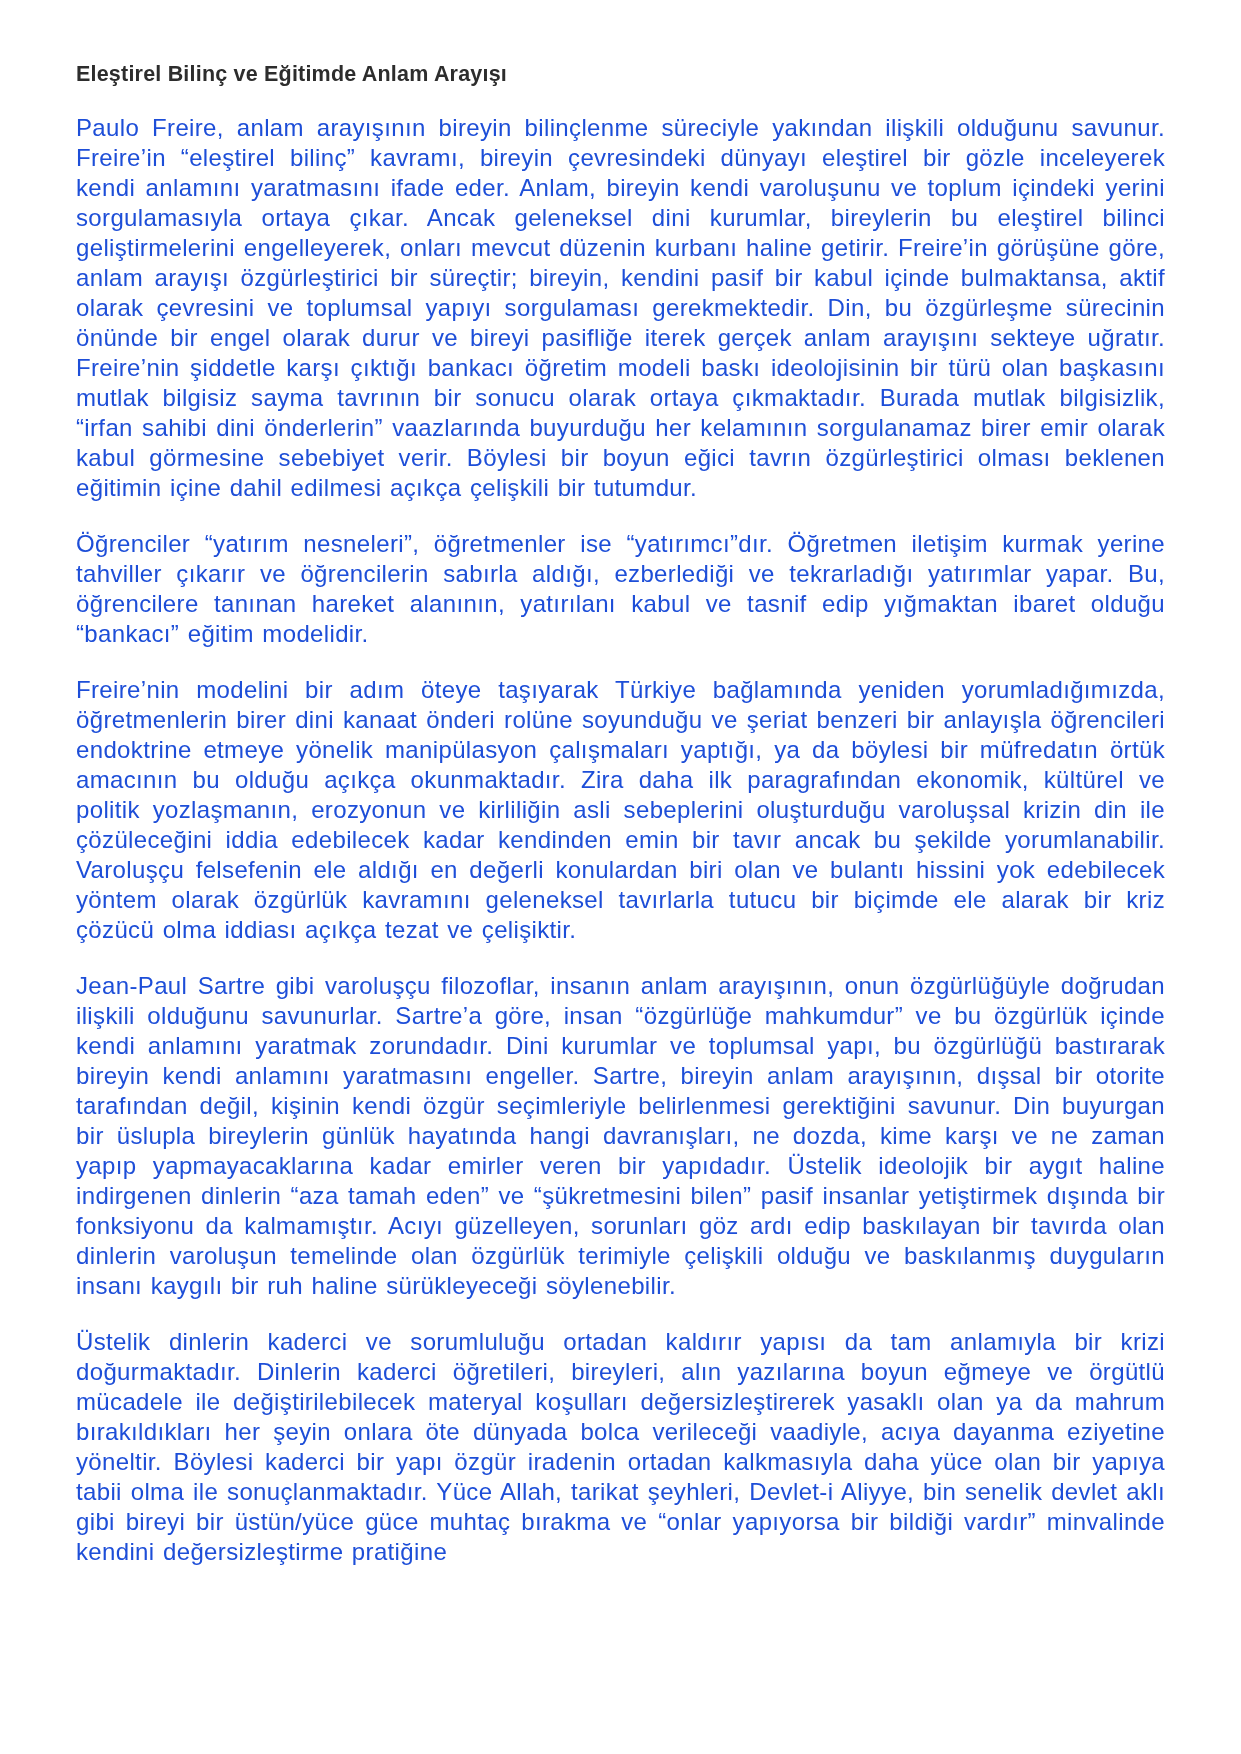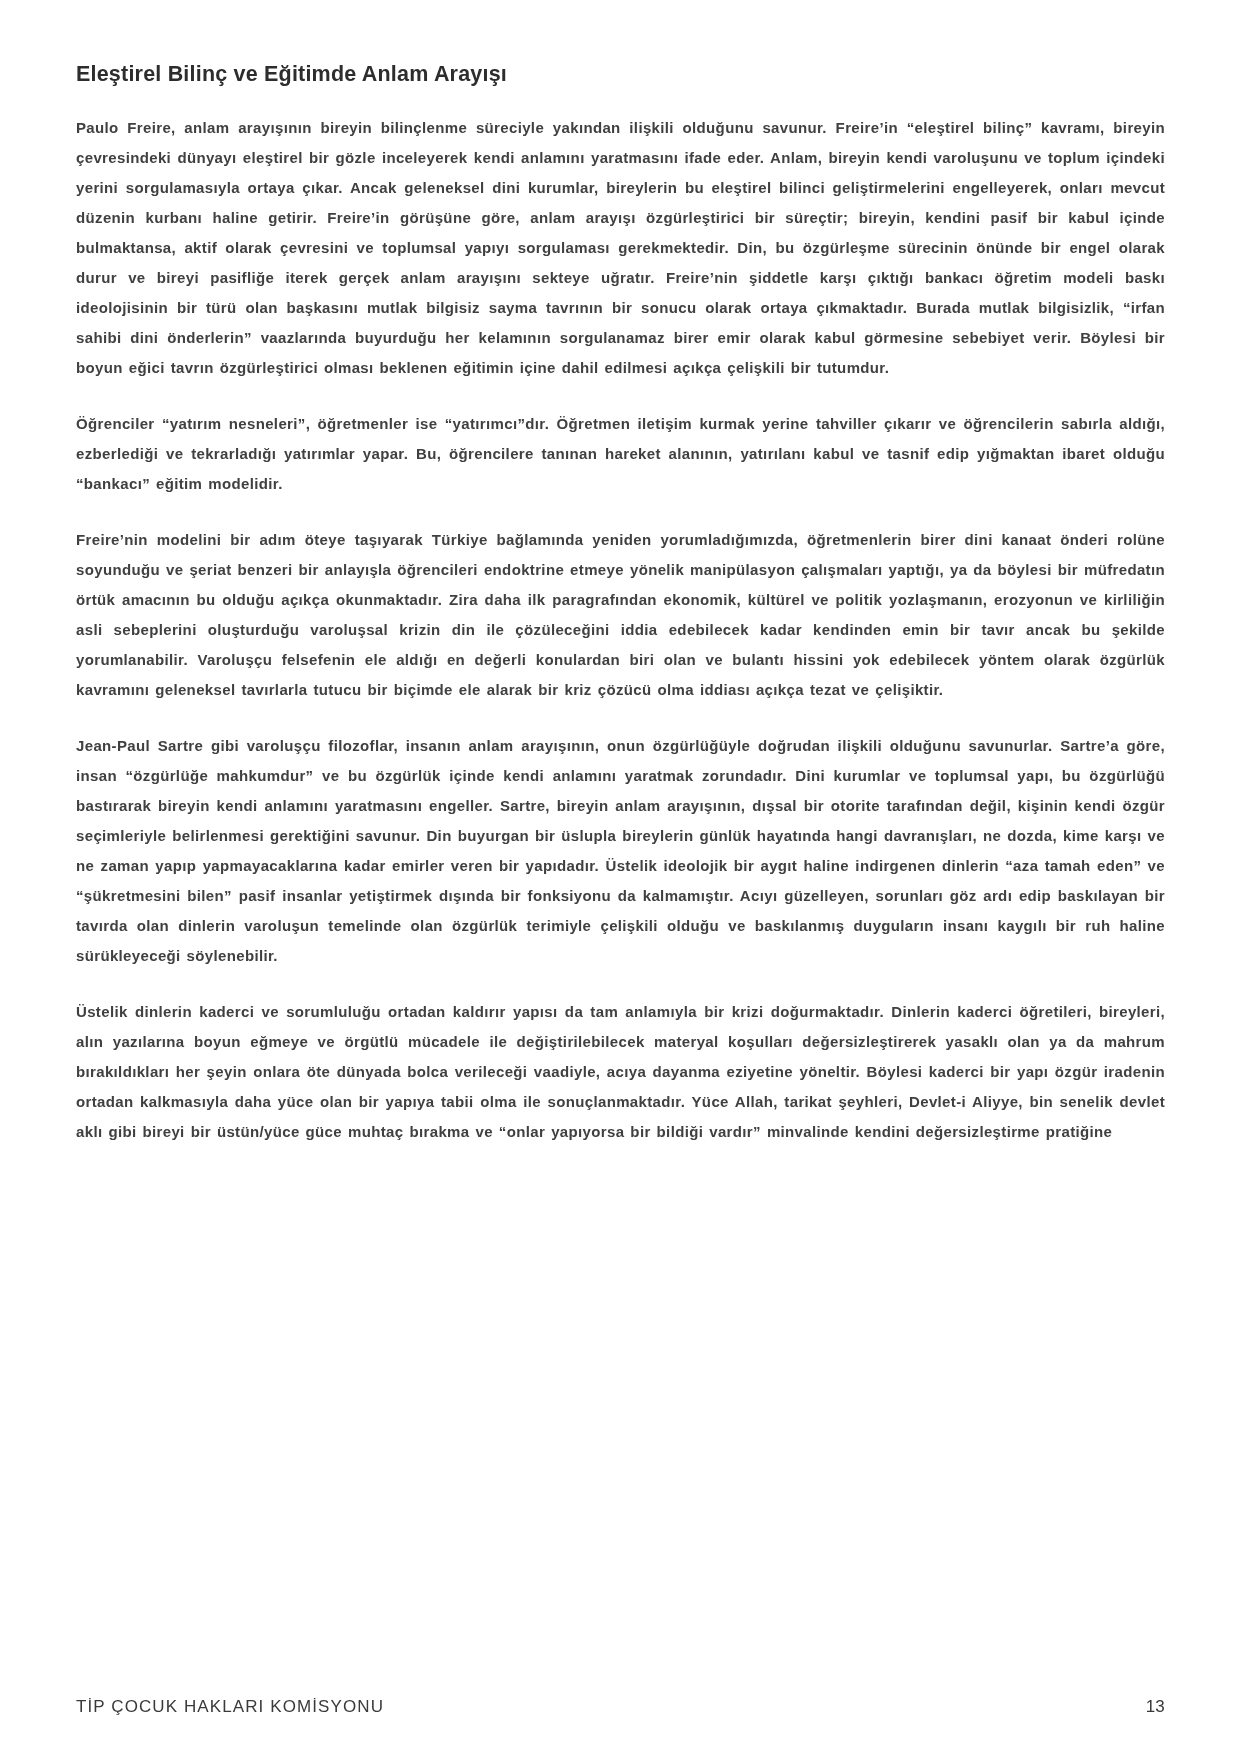--- a/index.html
+++ b/index.html
@@ -18,24 +18,24 @@
     overflow: hidden;
   }
   .doc-title {
     font-size: 21.5px;
     font-weight: 700;
     color: #2d2d2d;
     letter-spacing: 0.2px;
     margin-bottom: 26px;
   }
   .body-copy p {
-    font-size: 15px;
+    font-size: 24px;
     line-height: 30px;
-    font-weight: 700;
-    color: #404040;
+    font-weight: 400;
+    color: #1d4ed8;
     text-align: justify;
     letter-spacing: 0.35px;
     word-spacing: 1.5px;
     margin-bottom: 26px;
   }
   .body-copy p:last-child { margin-bottom: 10px; }
   .page-footer {
     position: absolute;
     left: 76px;
     right: 76px;
@@ -63,18 +63,14 @@
   <h1 class="doc-title">Eleştirel Bilinç ve Eğitimde Anlam Arayışı</h1>
 
   <div class="body-copy">
     <p>Paulo Freire, anlam arayışının bireyin bilinçlenme süreciyle yakından ilişkili olduğunu savunur. Freire’in “eleştirel bilinç” kavramı, bireyin çevresindeki dünyayı eleştirel bir gözle inceleyerek kendi anlamını yaratmasını ifade eder. Anlam, bireyin kendi varoluşunu ve toplum içindeki yerini sorgulamasıyla ortaya çıkar. Ancak geleneksel dini kurumlar, bireylerin bu eleştirel bilinci geliştirmelerini engelleyerek, onları mevcut düzenin kurbanı haline getirir. Freire’in görüşüne göre, anlam arayışı özgürleştirici bir süreçtir; bireyin, kendini pasif bir kabul içinde bulmaktansa, aktif olarak çevresini ve toplumsal yapıyı sorgulaması gerekmektedir. Din, bu özgürleşme sürecinin önünde bir engel olarak durur ve bireyi pasifliğe iterek gerçek anlam arayışını sekteye uğratır. Freire’nin şiddetle karşı çıktığı bankacı öğretim modeli baskı ideolojisinin bir türü olan başkasını mutlak bilgisiz sayma tavrının bir sonucu olarak ortaya çıkmaktadır. Burada mutlak bilgisizlik, “irfan sahibi dini önderlerin” vaazlarında buyurduğu her kelamının sorgulanamaz birer emir olarak kabul görmesine sebebiyet verir. Böylesi bir boyun eğici tavrın özgürleştirici olması beklenen eğitimin içine dahil edilmesi açıkça çelişkili bir tutumdur.</p>
     <p>Öğrenciler “yatırım nesneleri”, öğretmenler ise “yatırımcı”dır. Öğretmen iletişim kurmak yerine tahviller çıkarır ve öğrencilerin sabırla aldığı, ezberlediği ve tekrarladığı yatırımlar yapar. Bu, öğrencilere tanınan hareket alanının, yatırılanı kabul ve tasnif edip yığmaktan ibaret olduğu “bankacı” eğitim modelidir.</p>
     <p>Freire’nin modelini bir adım öteye taşıyarak Türkiye bağlamında yeniden yorumladığımızda, öğretmenlerin birer dini kanaat önderi rolüne soyunduğu ve şeriat benzeri bir anlayışla öğrencileri endoktrine etmeye yönelik manipülasyon çalışmaları yaptığı, ya da böylesi bir müfredatın örtük amacının bu olduğu açıkça okunmaktadır. Zira daha ilk paragrafından ekonomik, kültürel ve politik yozlaşmanın, erozyonun ve kirliliğin asli sebeplerini oluşturduğu varoluşsal krizin din ile çözüleceğini iddia edebilecek kadar kendinden emin bir tavır ancak bu şekilde yorumlanabilir. Varoluşçu felsefenin ele aldığı en değerli konulardan biri olan ve bulantı hissini yok edebilecek yöntem olarak özgürlük kavramını geleneksel tavırlarla tutucu bir biçimde ele alarak bir kriz çözücü olma iddiası açıkça tezat ve çelişiktir.</p>
     <p>Jean-Paul Sartre gibi varoluşçu filozoflar, insanın anlam arayışının, onun özgürlüğüyle doğrudan ilişkili olduğunu savunurlar. Sartre’a göre, insan “özgürlüğe mahkumdur” ve bu özgürlük içinde kendi anlamını yaratmak zorundadır. Dini kurumlar ve toplumsal yapı, bu özgürlüğü bastırarak bireyin kendi anlamını yaratmasını engeller. Sartre, bireyin anlam arayışının, dışsal bir otorite tarafından değil, kişinin kendi özgür seçimleriyle belirlenmesi gerektiğini savunur. Din buyurgan bir üslupla bireylerin günlük hayatında hangi davranışları, ne dozda, kime karşı ve ne zaman yapıp yapmayacaklarına kadar emirler veren bir yapıdadır. Üstelik ideolojik bir aygıt haline indirgenen dinlerin “aza tamah eden” ve “şükretmesini bilen” pasif insanlar yetiştirmek dışında bir fonksiyonu da kalmamıştır. Acıyı güzelleyen, sorunları göz ardı edip baskılayan bir tavırda olan dinlerin varoluşun temelinde olan özgürlük terimiyle çelişkili olduğu ve baskılanmış duyguların insanı kaygılı bir ruh haline sürükleyeceği söylenebilir.</p>
     <p>Üstelik dinlerin kaderci ve sorumluluğu ortadan kaldırır yapısı da tam anlamıyla bir krizi doğurmaktadır. Dinlerin kaderci öğretileri, bireyleri, alın yazılarına boyun eğmeye ve örgütlü mücadele ile değiştirilebilecek materyal koşulları değersizleştirerek yasaklı olan ya da mahrum bırakıldıkları her şeyin onlara öte dünyada bolca verileceği vaadiyle, acıya dayanma eziyetine yöneltir. Böylesi kaderci bir yapı özgür iradenin ortadan kalkmasıyla daha yüce olan bir yapıya tabii olma ile sonuçlanmaktadır. Yüce Allah, tarikat şeyhleri, Devlet-i Aliyye, bin senelik devlet aklı gibi bireyi bir üstün/yüce güce muhtaç bırakma ve “onlar yapıyorsa bir bildiği vardır” minvalinde kendini değersizleştirme pratiğine</p>
   </div>
 
-  <div class="page-footer">
-    <span class="footer-org">TİP ÇOCUK HAKLARI KOMİSYONU</span>
-    <span class="footer-page-num">13</span>
-  </div>
 
 </div>
 
 </body></html>

